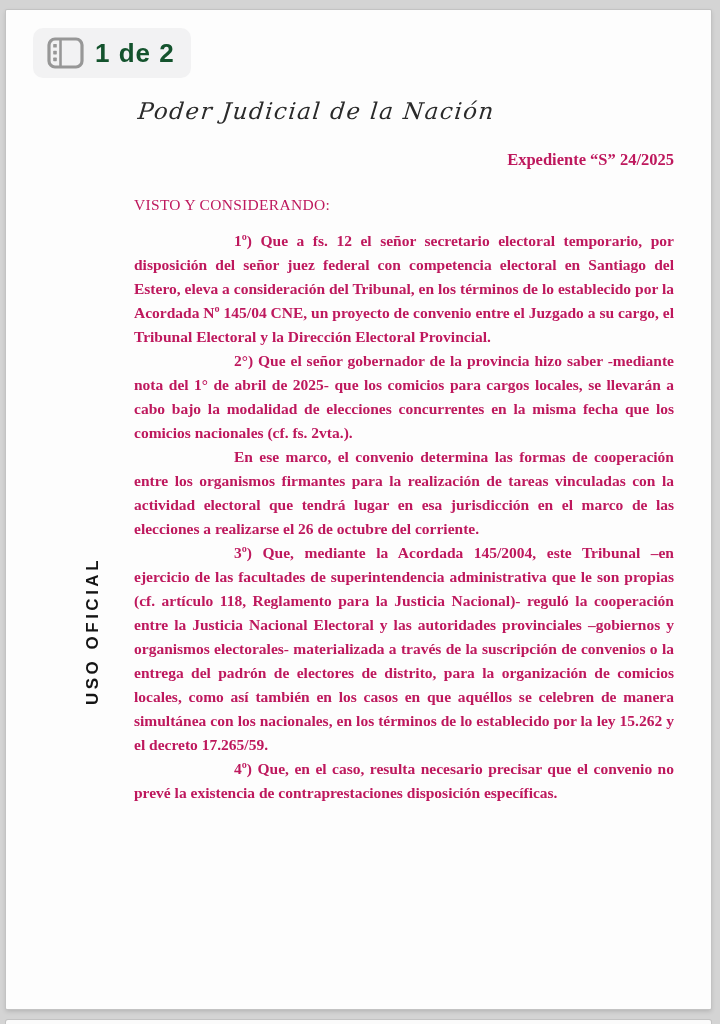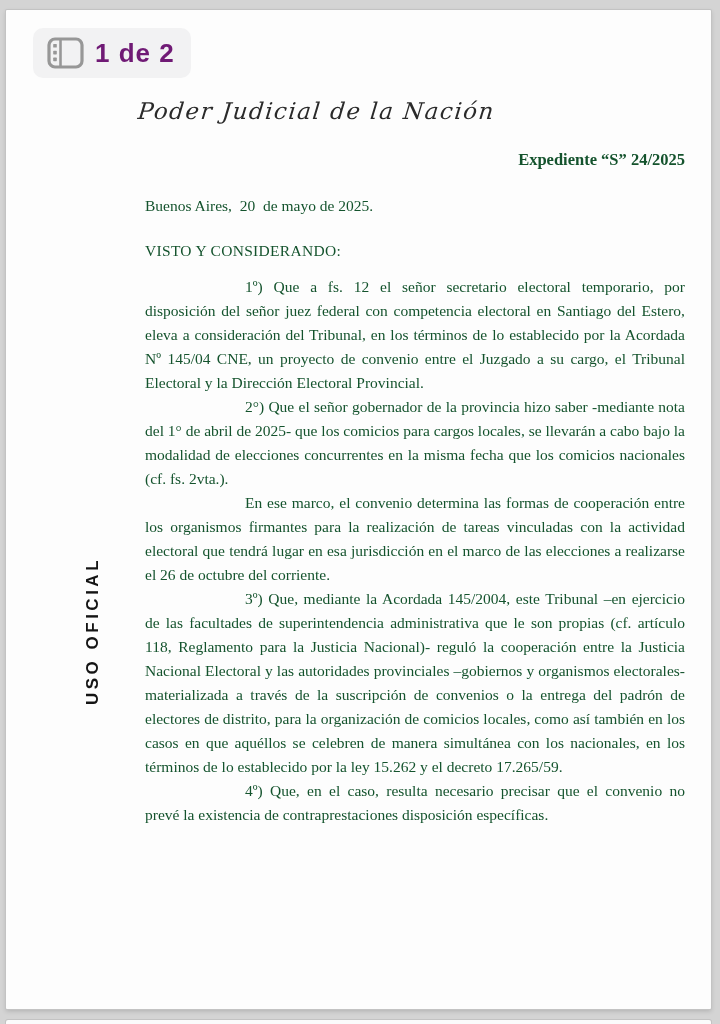--- a/index.html
+++ b/index.html
@@ -37,60 +37,60 @@
     left: 27px; top: 18px;
     display: flex; align-items: center; gap: 11px;
     background: #f2f2f3;
     border-radius: 10px;
     padding: 9px 16px 9px 14px;
   }
   .badge .label {
     font-family: "Liberation Sans", sans-serif;
     font-weight: bold;
     font-size: 26px;
-    color: #701a75;
+    color: #14532d;
     letter-spacing: 1px;
   }
 
   
   .letterhead {
     position: absolute;
     left: 132px; top: 88px;
     font-family: "DejaVu Serif", serif;
     font-style: italic;
     font-size: 23px;
     letter-spacing: 1.5px;
     color: #2a2a2a;
     transform: skewX(-6deg);
   }
 
   
   .content {
     position: absolute;
-    left: 139px; top: 138px;
+    left: 128px; top: 138px;
     width: 540px;
-    color: #14532d;
+    color: #be185d;
     font-size: 15.5px;
     line-height: 24px;
   }
   .expediente {
     text-align: right;
     font-weight: bold;
     font-size: 16.5px;
     margin: 0;
   }
   .dateline {
     margin: 22px 0 0 0;
     white-space: pre-wrap;
   }
   .section-heading {
     margin: 21px 0 12px 0;
     letter-spacing: 0.3px;
   }
-  .paragraphs { margin-top: 0; }
+  .paragraphs { margin-top: 0; font-weight: bold; }
   .paragraphs p {
     margin: 0;
     text-indent: 100px;
     text-align: justify;
   }
 
   
   .uso-oficial {
     position: absolute;
     left: 2px; top: 610px;
@@ -121,21 +121,20 @@
         <rect x="6.2" y="20.6" width="3.6" height="3.6" rx="0.6" fill="#979797"></rect>
       </svg>
     </span>
     <span class="label">1 de 2</span>
   </div>
 
   <div class="letterhead">Poder Judicial de la Nación</div>
 
   <div class="content">
     <p class="expediente">Expediente “S” 24/2025</p>
-    <p class="dateline">Buenos Aires,  20  de mayo de 2025.</p>
     <p class="section-heading">VISTO Y CONSIDERANDO:</p>
     <div class="paragraphs">
         <p>1º) Que a fs. 12 el señor secretario electoral temporario, por disposición del señor juez federal con competencia electoral en Santiago del Estero, eleva a consideración del Tribunal, en los términos de lo establecido por la Acordada Nº 145/04 CNE, un proyecto de convenio entre el Juzgado a su cargo, el Tribunal Electoral y la Dirección Electoral Provincial.</p>
         <p>2°) Que el señor gobernador de la provincia hizo saber -mediante nota del 1° de abril de 2025- que los comicios para cargos locales, se llevarán a cabo bajo la modalidad de elecciones concurrentes en la misma fecha que los comicios nacionales (cf. fs. 2vta.).</p>
         <p>En ese marco, el convenio determina las formas de cooperación entre los organismos firmantes para la realización de tareas vinculadas con la actividad electoral que tendrá lugar en esa jurisdicción en el marco de las elecciones a realizarse el 26 de octubre del corriente.</p>
         <p>3º) Que, mediante la Acordada 145/2004, este Tribunal –en ejercicio de las facultades de superintendencia administrativa que le son propias (cf. artículo 118, Reglamento para la Justicia Nacional)- reguló la cooperación entre la Justicia Nacional Electoral y las autoridades provinciales –gobiernos y organismos electorales- materializada a través de la suscripción de convenios o la entrega del padrón de electores de distrito, para la organización de comicios locales, como así también en los casos en que aquéllos se celebren de manera simultánea con los nacionales, en los términos de lo establecido por la ley 15.262 y el decreto 17.265/59.</p>
         <p>4º) Que, en el caso, resulta necesario precisar que el convenio no prevé la existencia de contraprestaciones disposición específicas.</p>
       </div>
   </div>
 

